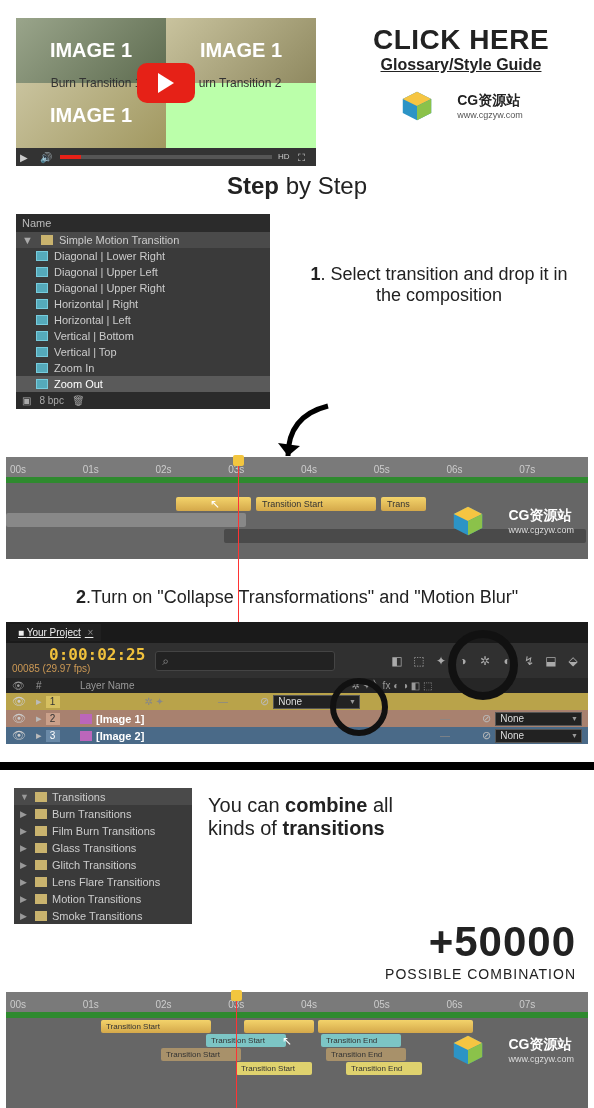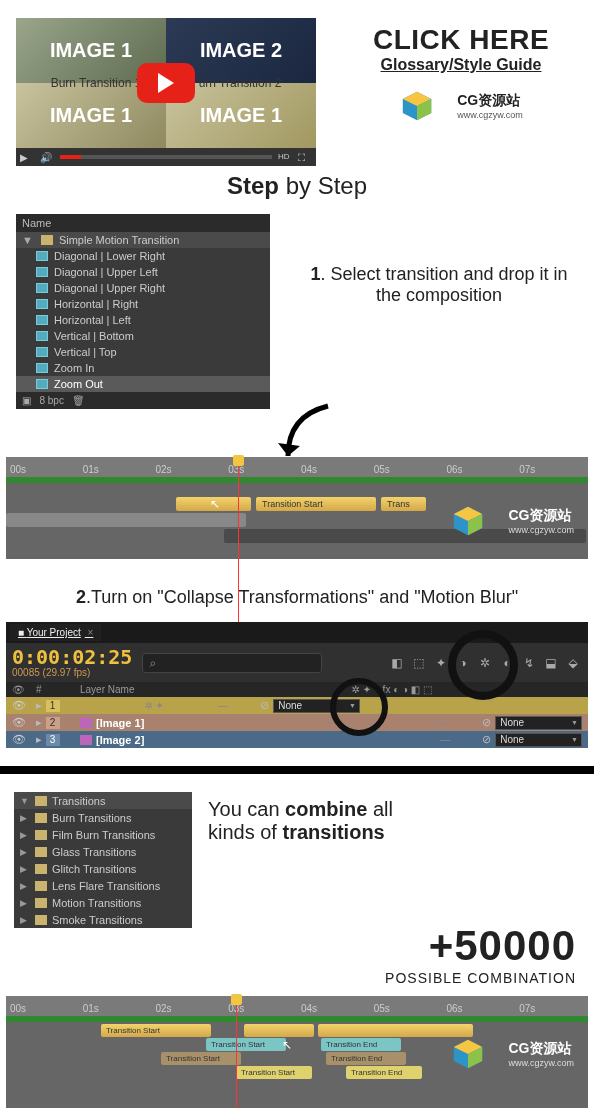--- a/index.html
+++ b/index.html
@@ -68,21 +68,21 @@
   .cursor{position:absolute;color:#fff;font-size:12px;}
 
   .step2-text {text-align:center; margin:28px 0 14px; font-size:18px;}
   .step2-text b{font-weight:900;}
 
   
   .ae-panel{margin:0 6px; background:#303030;color:#bbb;font-size:11px;}
   .ae-tab{background:#202020;padding:3px 8px;font-size:10px;color:#eee;display:inline-block;text-decoration:underline;}
   .ae-tab .close{color:#888;margin-left:4px;}
   .ae-head{display:flex;padding:4px 6px;align-items:center;gap:10px;}
-  .ae-tc{color:#f0c13c;font-weight:700;font-size:20px;font-family:monospace;line-height:1;}
+  .ae-tc{color:#f0c13c;font-weight:700;font-size:16px;font-family:monospace;line-height:1;margin-left:37px;}
   .ae-fps{color:#c95;font-size:10px;}
   .ae-search{flex:0 0 180px;height:20px;background:#222;border:1px solid #444;border-radius:3px;display:flex;align-items:center;padding:0 6px;color:#888;font-size:12px;}
   .ae-icons{margin-left:auto;display:flex;gap:4px;align-items:center;}
   .ae-ic{width:18px;height:18px;display:flex;align-items:center;justify-content:center;color:#aaa;font-size:12px;}
 
   .ae-cols{display:flex;background:#262626;padding:2px 6px;font-size:10px;color:#999;align-items:center;}
   .col-eye{width:24px;}
   .col-n{width:44px;}
   .col-name{flex:1;}
   .col-sw{width:180px;text-align:center;}
@@ -129,23 +129,20 @@
 <body>
 
 <div class="page">
 
   
   <div class="top-row">
     <div class="video-area">
       <div class="video-thumb">
         <div class="vt-cell vt-1">
             <span>IMAGE 1</span>
-          </div>
-        <div class="vt-cell vt-2">
-            <span>IMAGE 2</span>
           </div>
         <div class="vt-cell vt-3">
             <span>IMAGE 1</span>
           </div>
         <div class="vt-cell vt-4">
             <span>IMAGE 1</span>
           </div>
         <div class="burn-stripe">
           <span>Burn Transition 1</span>
           <span>urn Transition 2</span>

